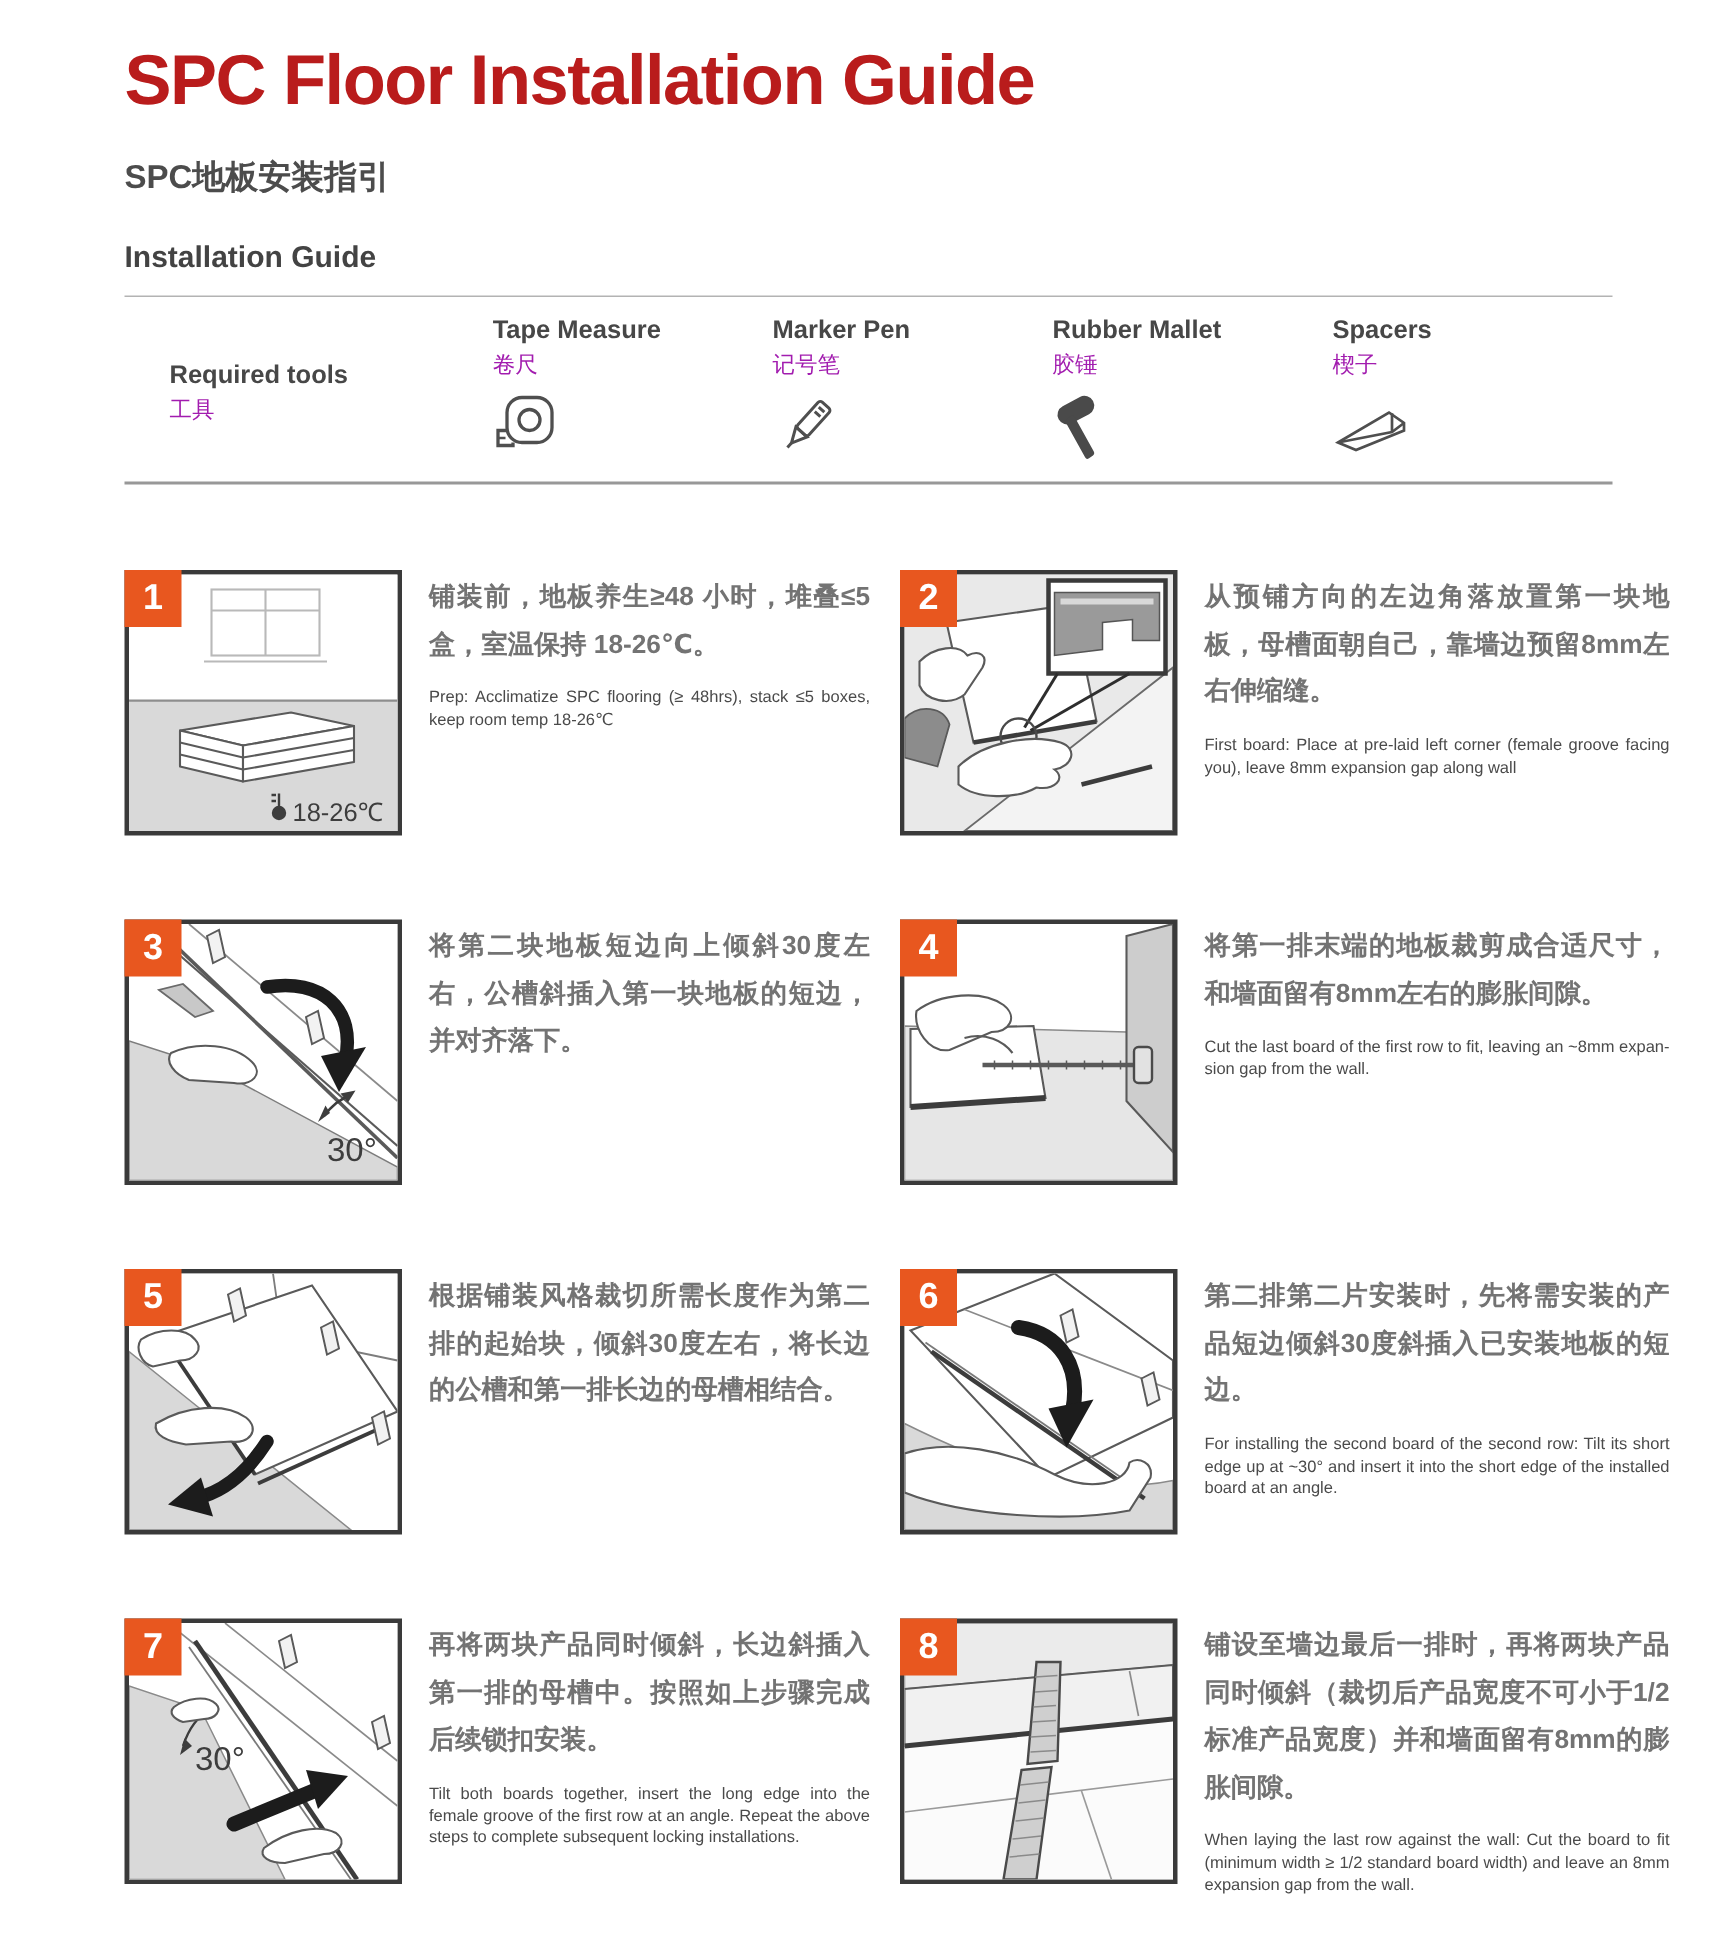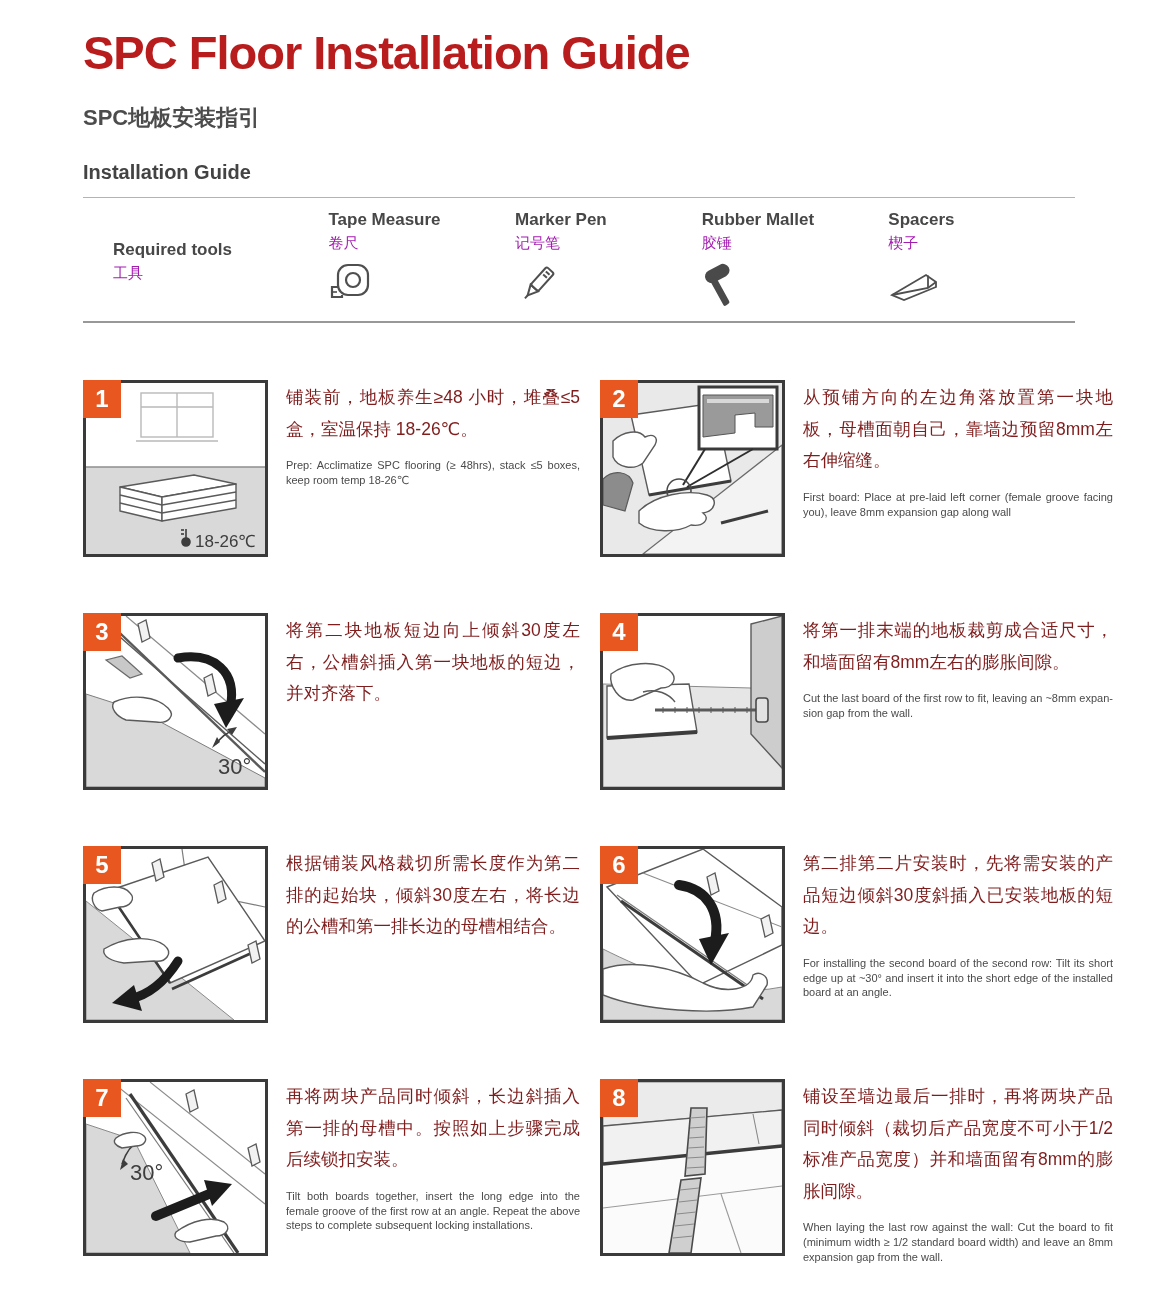--- a/index.html
+++ b/index.html
@@ -41,21 +41,21 @@
     border:3px solid #3a3a3a; background:#fff;
   }
   .step-figure > svg { position:absolute; left:0; top:0; width:179px; height:171px; }
   .step-badge {
     position:absolute; top:-3px; left:-3px; width:38px; height:38px; z-index:2;
     background:#e8571f; color:#fff; font-size:24px; font-weight:700;
     display:flex; align-items:center; justify-content:center;
   }
   .step-text { margin-left:18px; flex:1; padding-top:2px; }
   .step-zh {
-    font-size:17.5px; font-weight:400; color:#7f1d1d;
+    font-size:17.5px; font-weight:700; color:#737373;
     line-height:1.8; text-align:justify;
   }
   .step-en {
     margin-top:13px; font-size:11px; color:#4a4a4a;
     line-height:1.34; text-align:justify;
   }
   .fig-note-lg { font:400 17px "Liberation Sans",sans-serif; fill:#3d3d3d; }
 </style>
 </head>
 <body>

